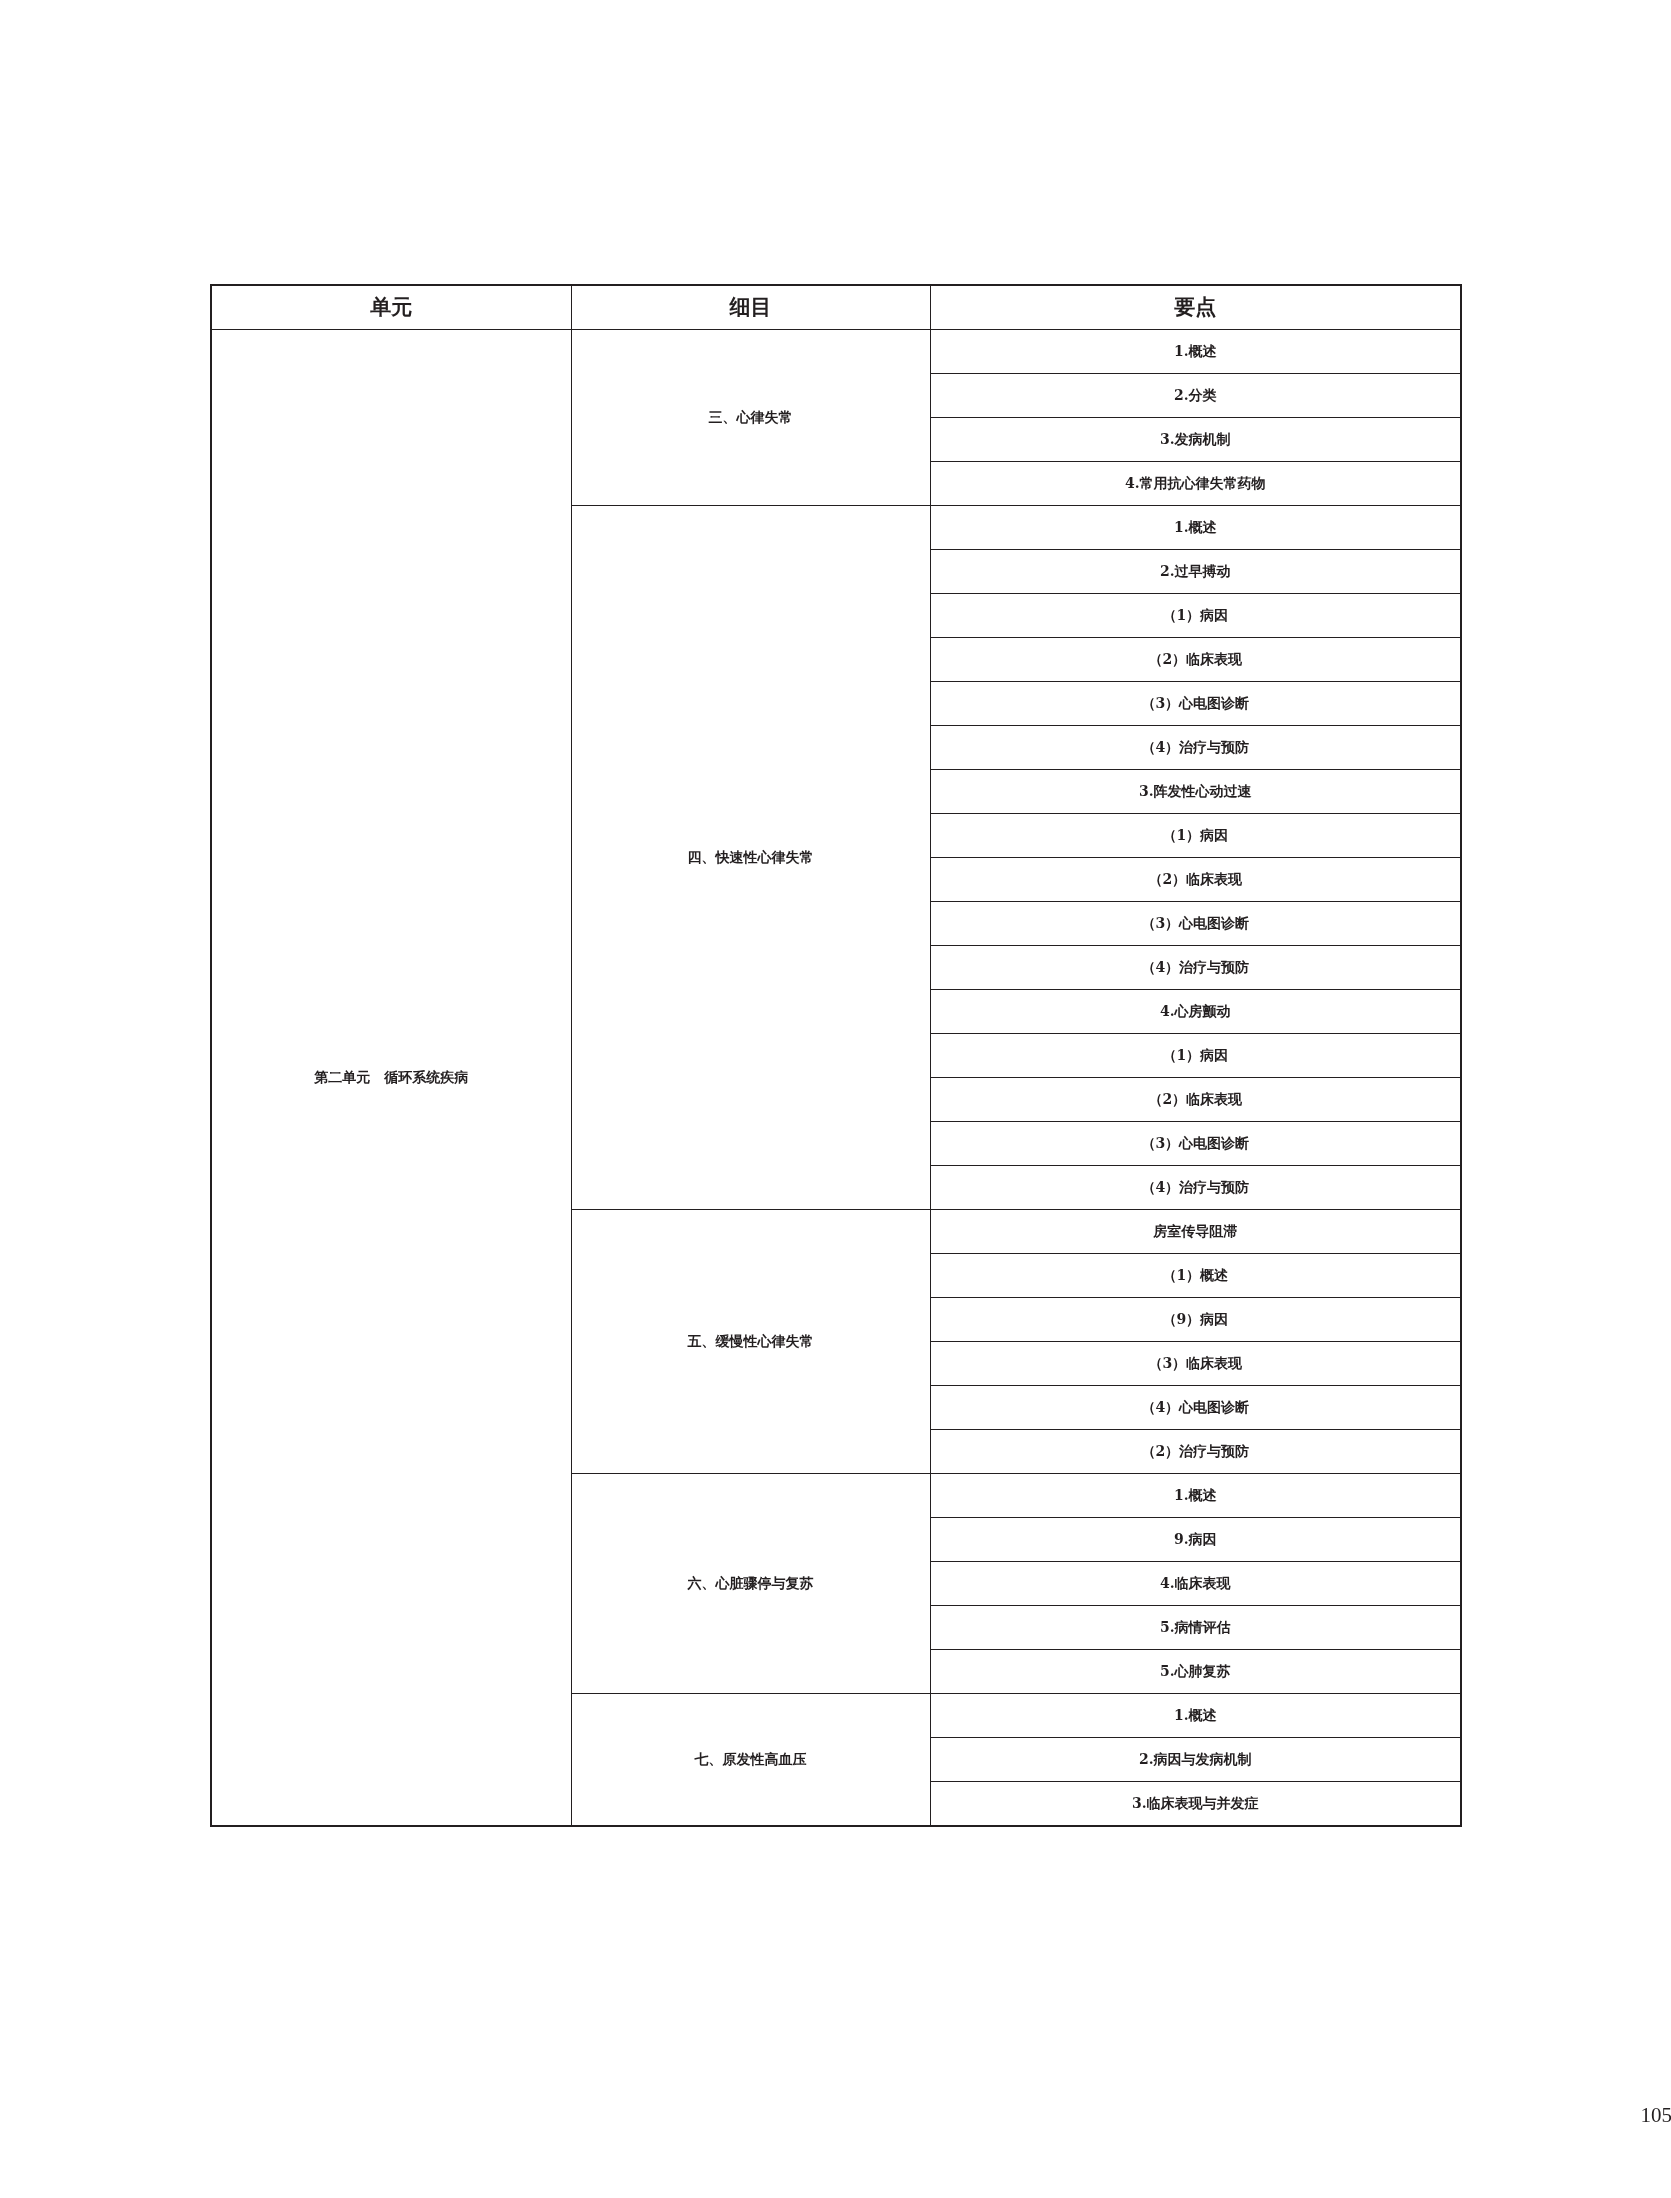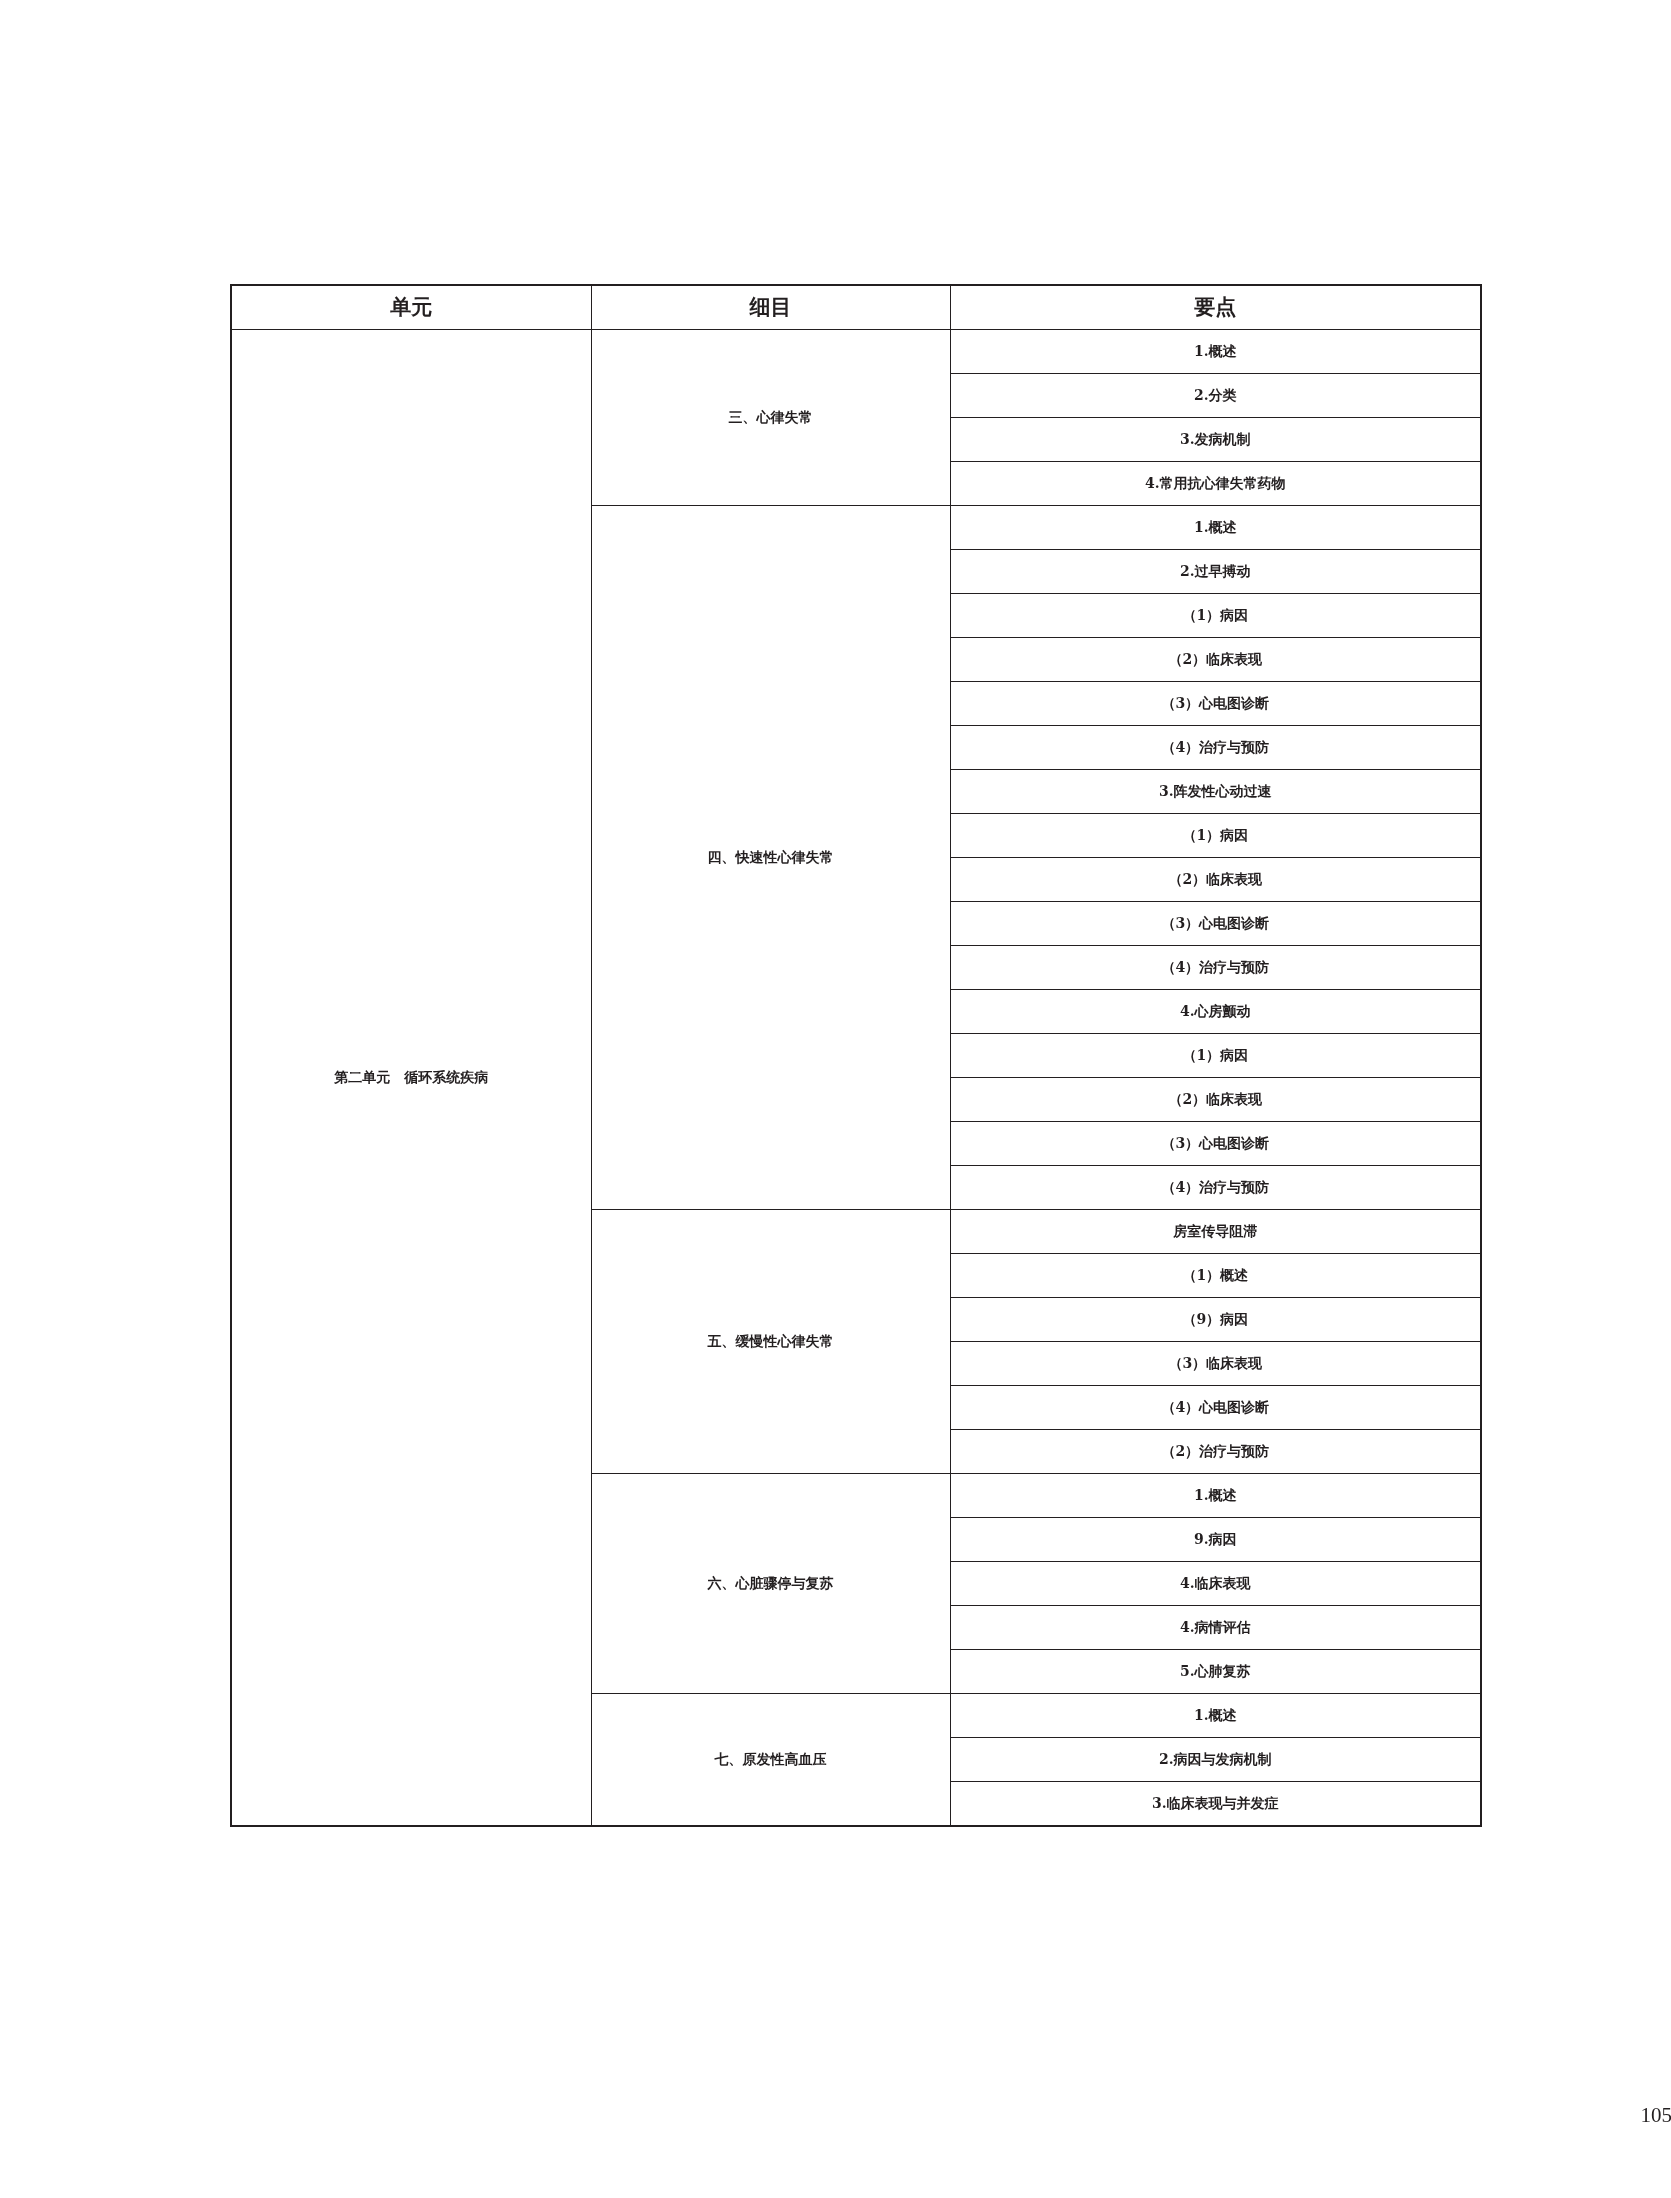--- a/index.html
+++ b/index.html
@@ -1,18 +1,18 @@
 <!DOCTYPE html>
 <html><head>
 <meta charset="utf-8">
 <style>
   html, body { margin:0; padding:0; background:#ffffff; }
   body { width:1672px; height:2199px; position:relative; overflow:hidden;
          font-family:"DejaVu Serif","Liberation Serif",serif; color:#231f20; }
-  .tbl { position:absolute; left:230px; top:284px; width:1250px;
+  .tbl { position:absolute; left:210px; top:284px; width:1250px;
          border-collapse:collapse; table-layout:fixed;
          border:2.9px solid #231f20; }
   .tbl td, .tbl th { border:1.9px solid #231f20; padding:0 13.4px; height:43px;
          font-size:14px; line-height:25px; text-align:center; vertical-align:middle;
          font-weight:bold; white-space:nowrap; overflow:hidden; }
   .tbl th { font-family:"DejaVu Sans","Liberation Sans",sans-serif; font-weight:bold;
          text-align:center; height:43px; font-size:21px; }
   .tbl td.merged { vertical-align:middle; }
   col.c1 { width:360px; } col.c2 { width:359px; } col.c3 { width:531px; }
   .page-num { position:absolute; left:0; width:1672px; top:2103px; text-align:right;
@@ -121,21 +121,21 @@
         <td rowspan="5" class="merged">六、心脏骤停与复苏</td>
         <td>1.概述</td>
       </tr>
       <tr>
         <td>9.病因</td>
       </tr>
       <tr>
         <td>4.临床表现</td>
       </tr>
       <tr>
-        <td>4.病情评估</td>
+        <td>5.病情评估</td>
       </tr>
       <tr>
         <td>5.心肺复苏</td>
       </tr>
       <tr>
         <td rowspan="3" class="merged">七、原发性高血压</td>
         <td>1.概述</td>
       </tr>
       <tr>
         <td>2.病因与发病机制</td>

